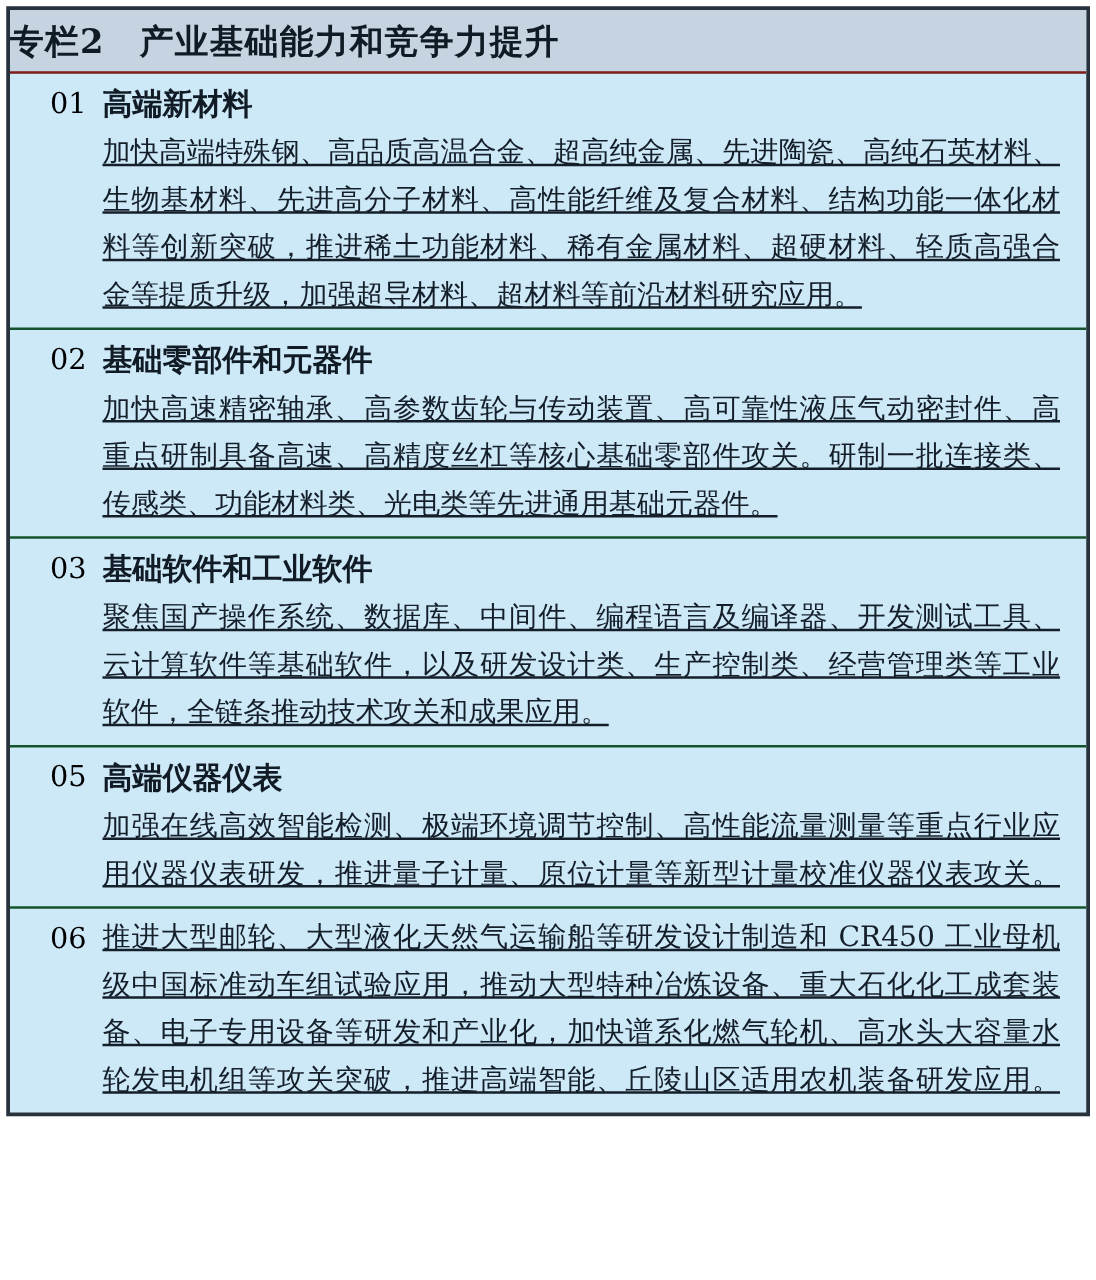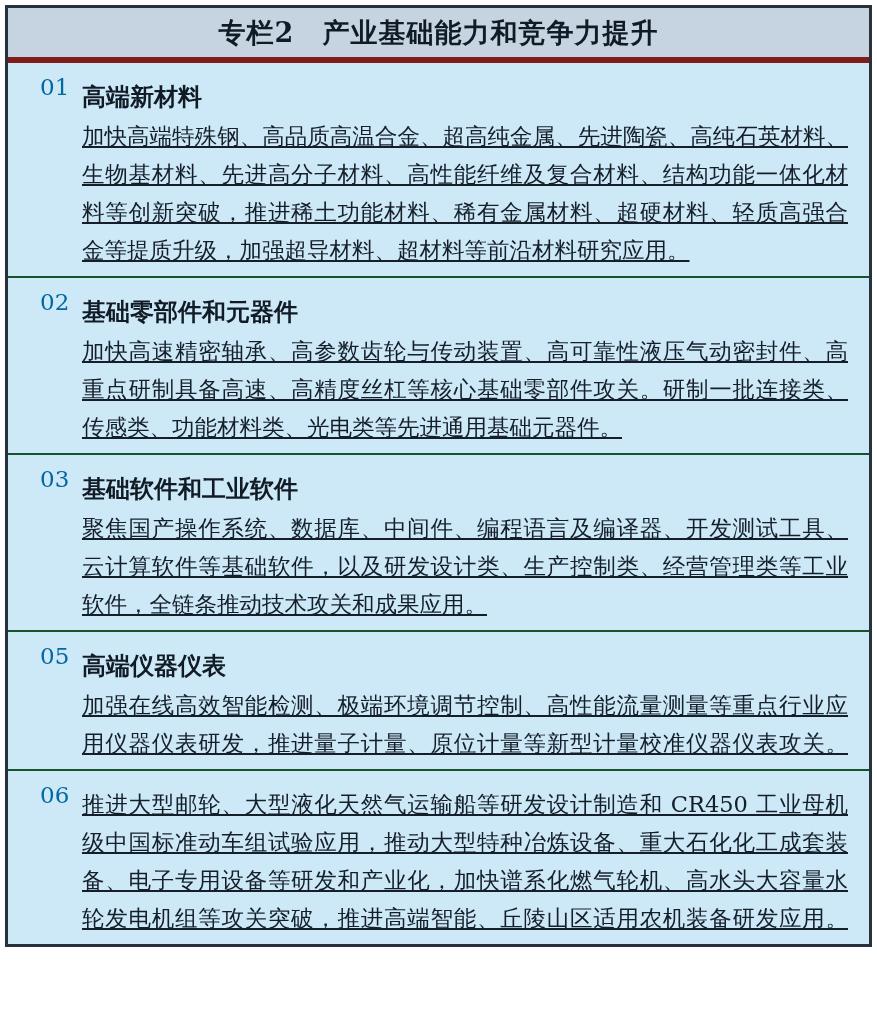--- a/index.html
+++ b/index.html
@@ -21,50 +21,48 @@
     top: 5px;
     width: 861px;
     border: 3px solid #27323c;
     background: #cde8f7;
   }
   .header-row {
     background: #c5d4e0;
     height: 49px;
     display: flex;
     align-items: center;
-    justify-content: center;
-    border-bottom: 6px solid #7f1d1d;
+    border-bottom: 2px solid #7f1d1d;
   }
   .header-title {
     font-size: 27px;
     font-weight: bold;
     color: #101b25;
     letter-spacing: 1px;
   }
   .row {
     display: flex;
     padding: 4px 0 7px 0;
   }
   .row + .row {
     border-top: 2px solid #14532d;
   }
   .num {
     width: 74px;
     padding-left: 32px;
     box-sizing: border-box;
     font-size: 23px;
     line-height: 40px;
-    color: #0369a1;
+    color: #000000;
     flex-shrink: 0;
   }
   .content {
     flex: 1;
     padding-right: 21px;
     min-width: 0;
-    margin-top: 10px;
   }
   .sec-title {
     font-size: 24px;
     font-weight: bold;
     line-height: 40px;
     color: #101b25;
   }
   .line {
     font-size: 22.5px;
     line-height: 38px;

